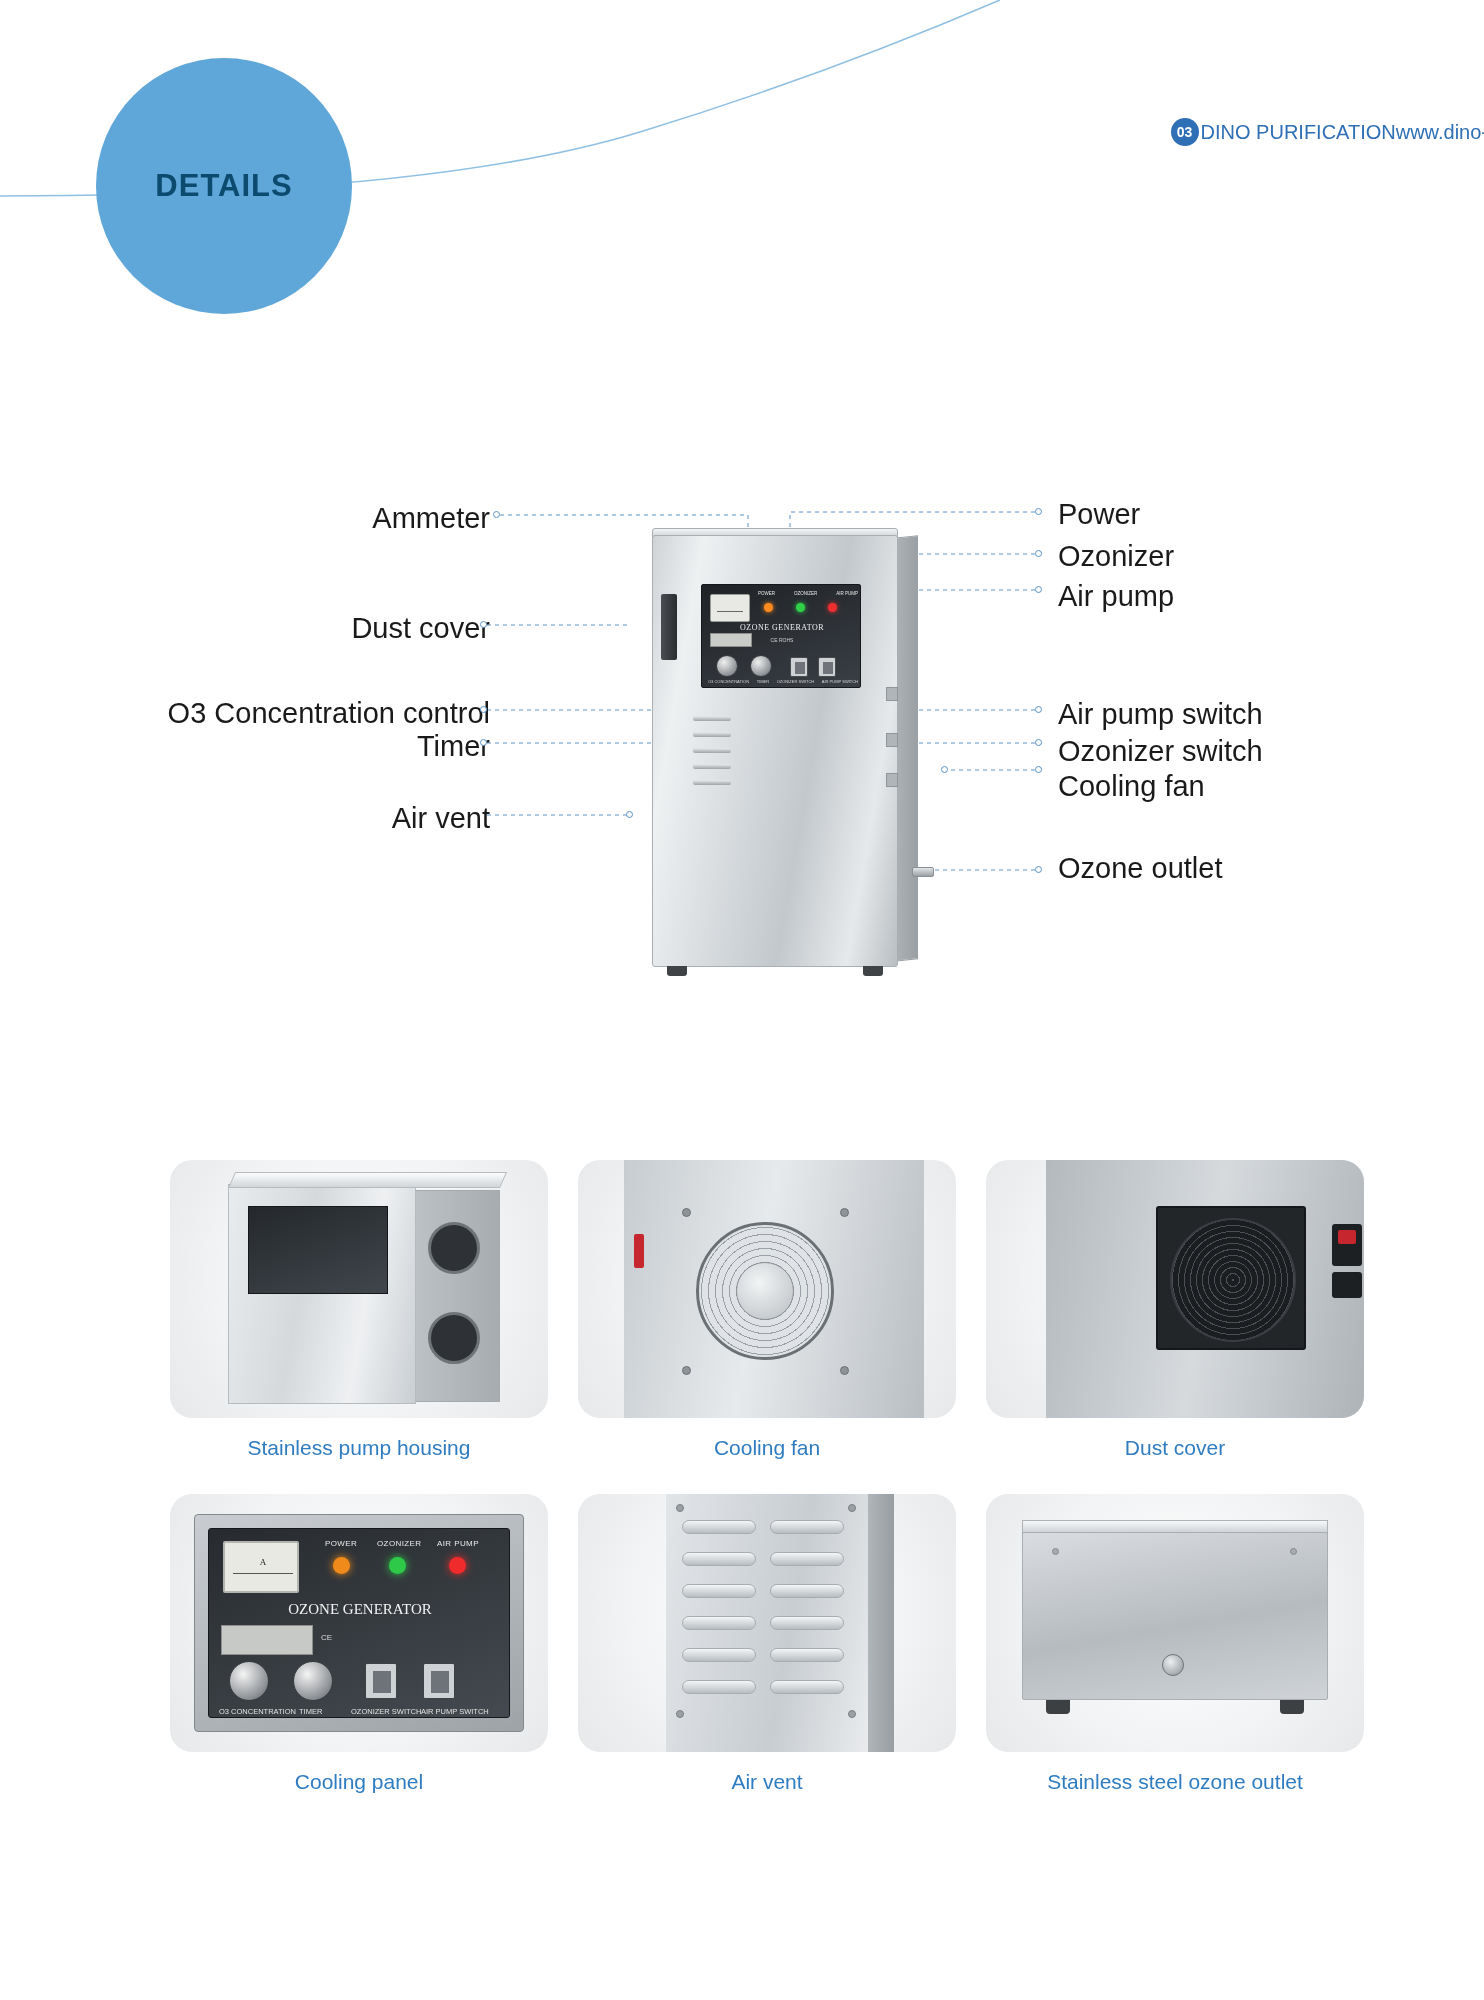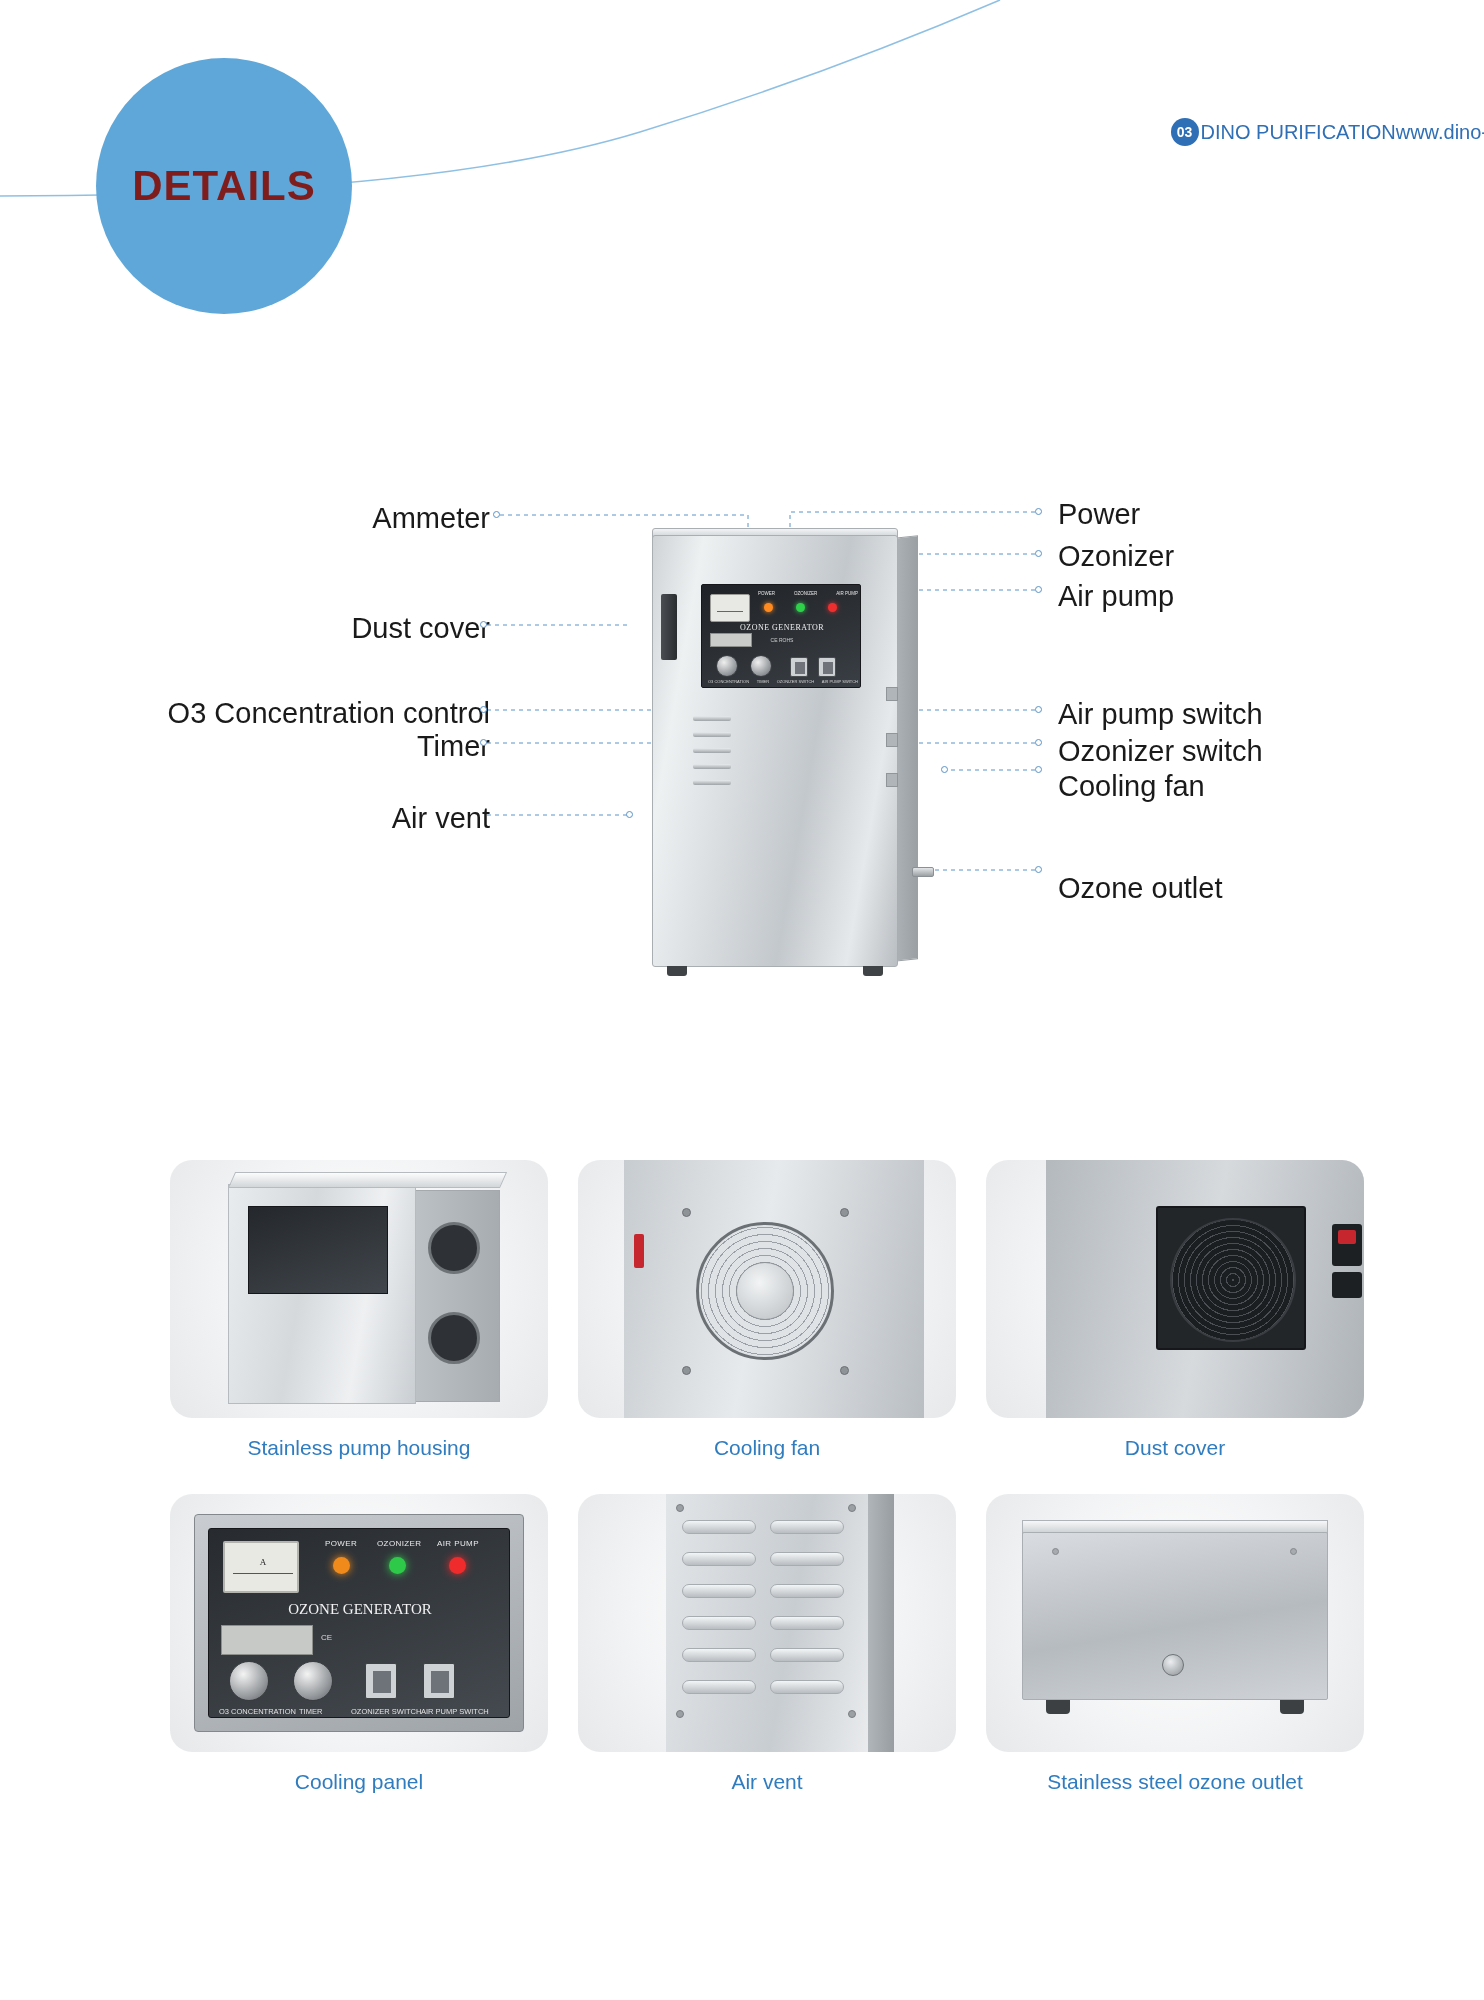--- a/index.html
+++ b/index.html
@@ -12,21 +12,21 @@
   }
 
   
   .hdr-swoosh { position:absolute; left:0; top:0; width:1484px; height:340px; pointer-events:none; }
   .details-circle {
     position:absolute; left:96px; top:58px; width:256px; height:256px;
     border-radius:50%; background:#5fa7d8;
     display:flex; align-items:center; justify-content:center;
   }
   .details-circle span {
-    color:#7f1d1d; font-size:42px; font-weight:bold; letter-spacing:1px;
+    color:#0c4a6e; font-size:31px; font-weight:bold; letter-spacing:1px;
   }
   .brandline {
     position:absolute; right:-14px; top:118px;
     display:flex; align-items:center; white-space:nowrap;
   }
   .pagebadge {
     width:28px; height:28px; border-radius:50%; background:#2f6fb5;
     color:#fff; font-size:14px; font-weight:bold;
     display:flex; align-items:center; justify-content:center;
     margin-right:2px;
@@ -220,21 +220,21 @@
   <div class="dlabel left" style="left:230px; top:172px; width:260px;">Dust cover</div>
   <div class="dlabel left" style="left:120px; top:257px; width:370px;">O3 Concentration control</div>
   <div class="dlabel left" style="left:230px; top:290px; width:260px;">Timer</div>
   <div class="dlabel left" style="left:230px; top:362px; width:260px;">Air vent</div>
 
   <div class="dlabel right" style="left:1058px; top:58px; width:260px;">Power</div>
   <div class="dlabel right" style="left:1058px; top:100px; width:260px;">Ozonizer</div>
   <div class="dlabel right" style="left:1058px; top:140px; width:260px;">Air pump</div>
   <div class="dlabel right" style="left:1058px; top:256px; width:220px; line-height:1.28;">Air        pump switch Ozonizer switch</div>
   <div class="dlabel right" style="left:1058px; top:330px; width:260px;">Cooling fan</div>
-  <div class="dlabel right" style="left:1058px; top:432px; width:260px;">Ozone outlet</div>
+  <div class="dlabel right" style="left:1058px; top:412px; width:260px;">Ozone outlet</div>
 
   <div class="dot" style="left:493px; top:71px;"></div>
   <div class="dot" style="left:480px; top:181px;"></div>
   <div class="dot" style="left:480px; top:266px;"></div>
   <div class="dot" style="left:480px; top:299px;"></div>
   <div class="dot" style="left:626px; top:371px;"></div>
   <div class="dot" style="left:1035px; top:68px;"></div>
   <div class="dot" style="left:1035px; top:110px;"></div>
   <div class="dot" style="left:1035px; top:146px;"></div>
   <div class="dot" style="left:1035px; top:266px;"></div>

